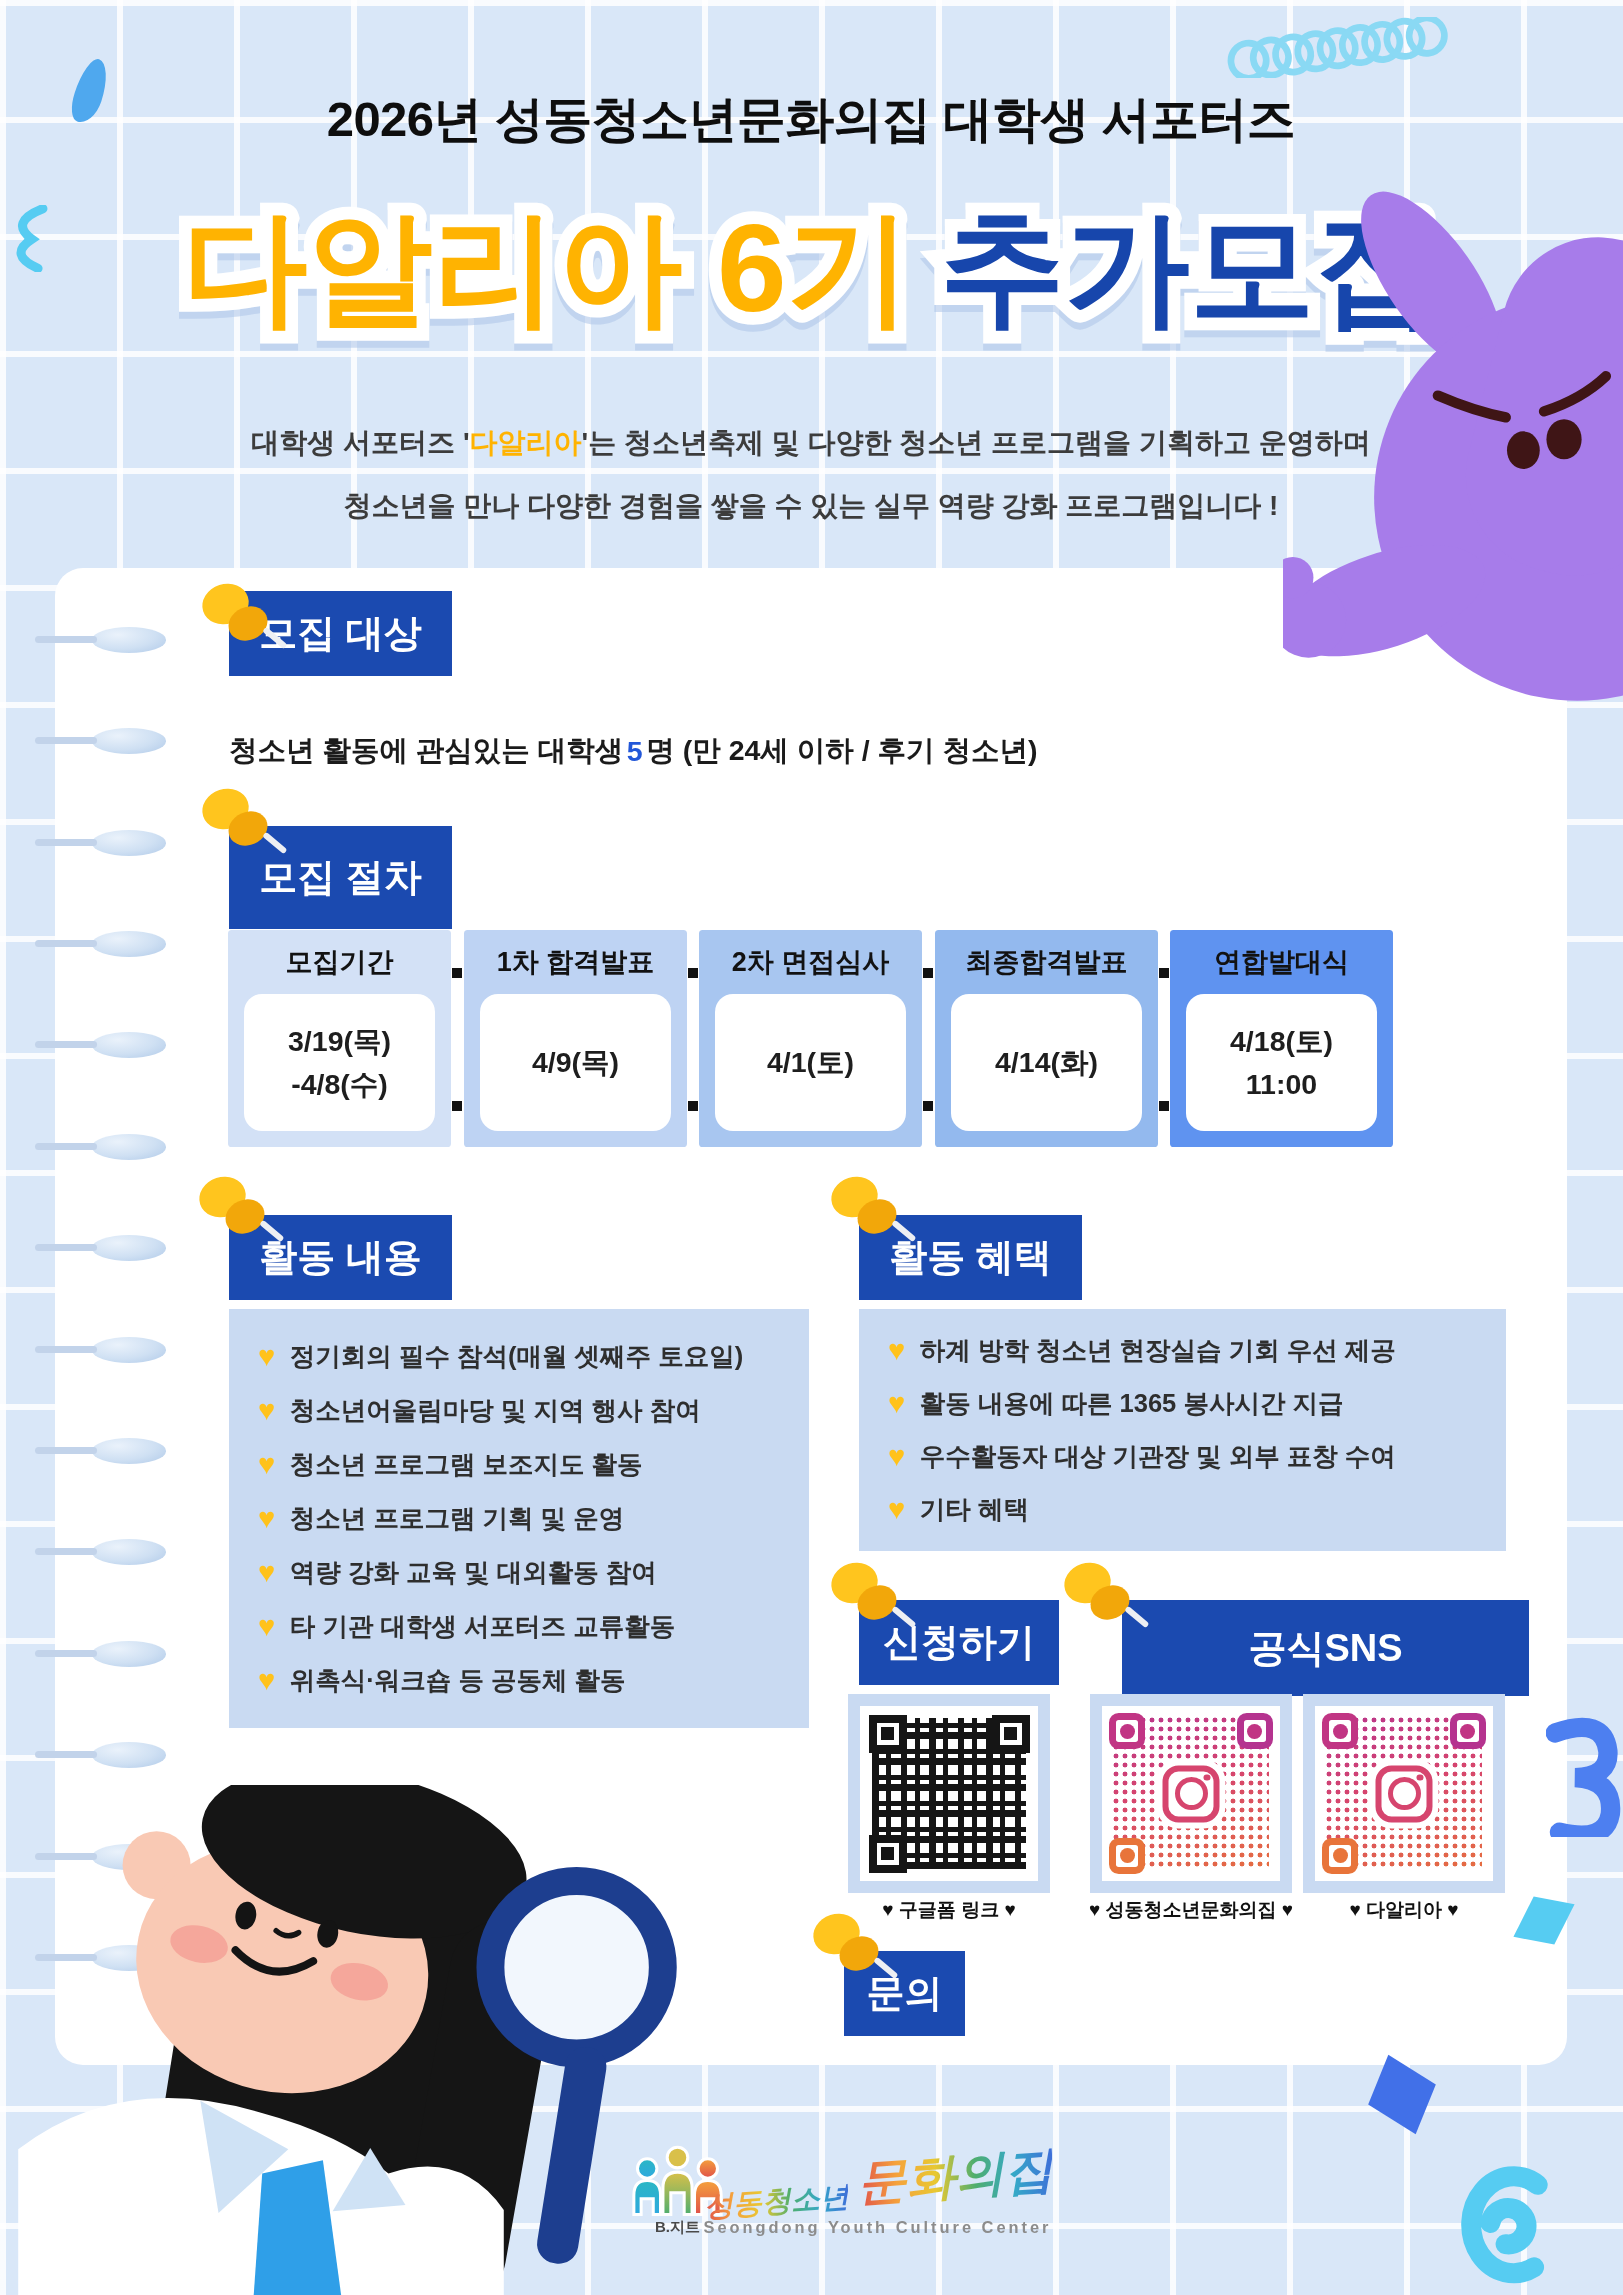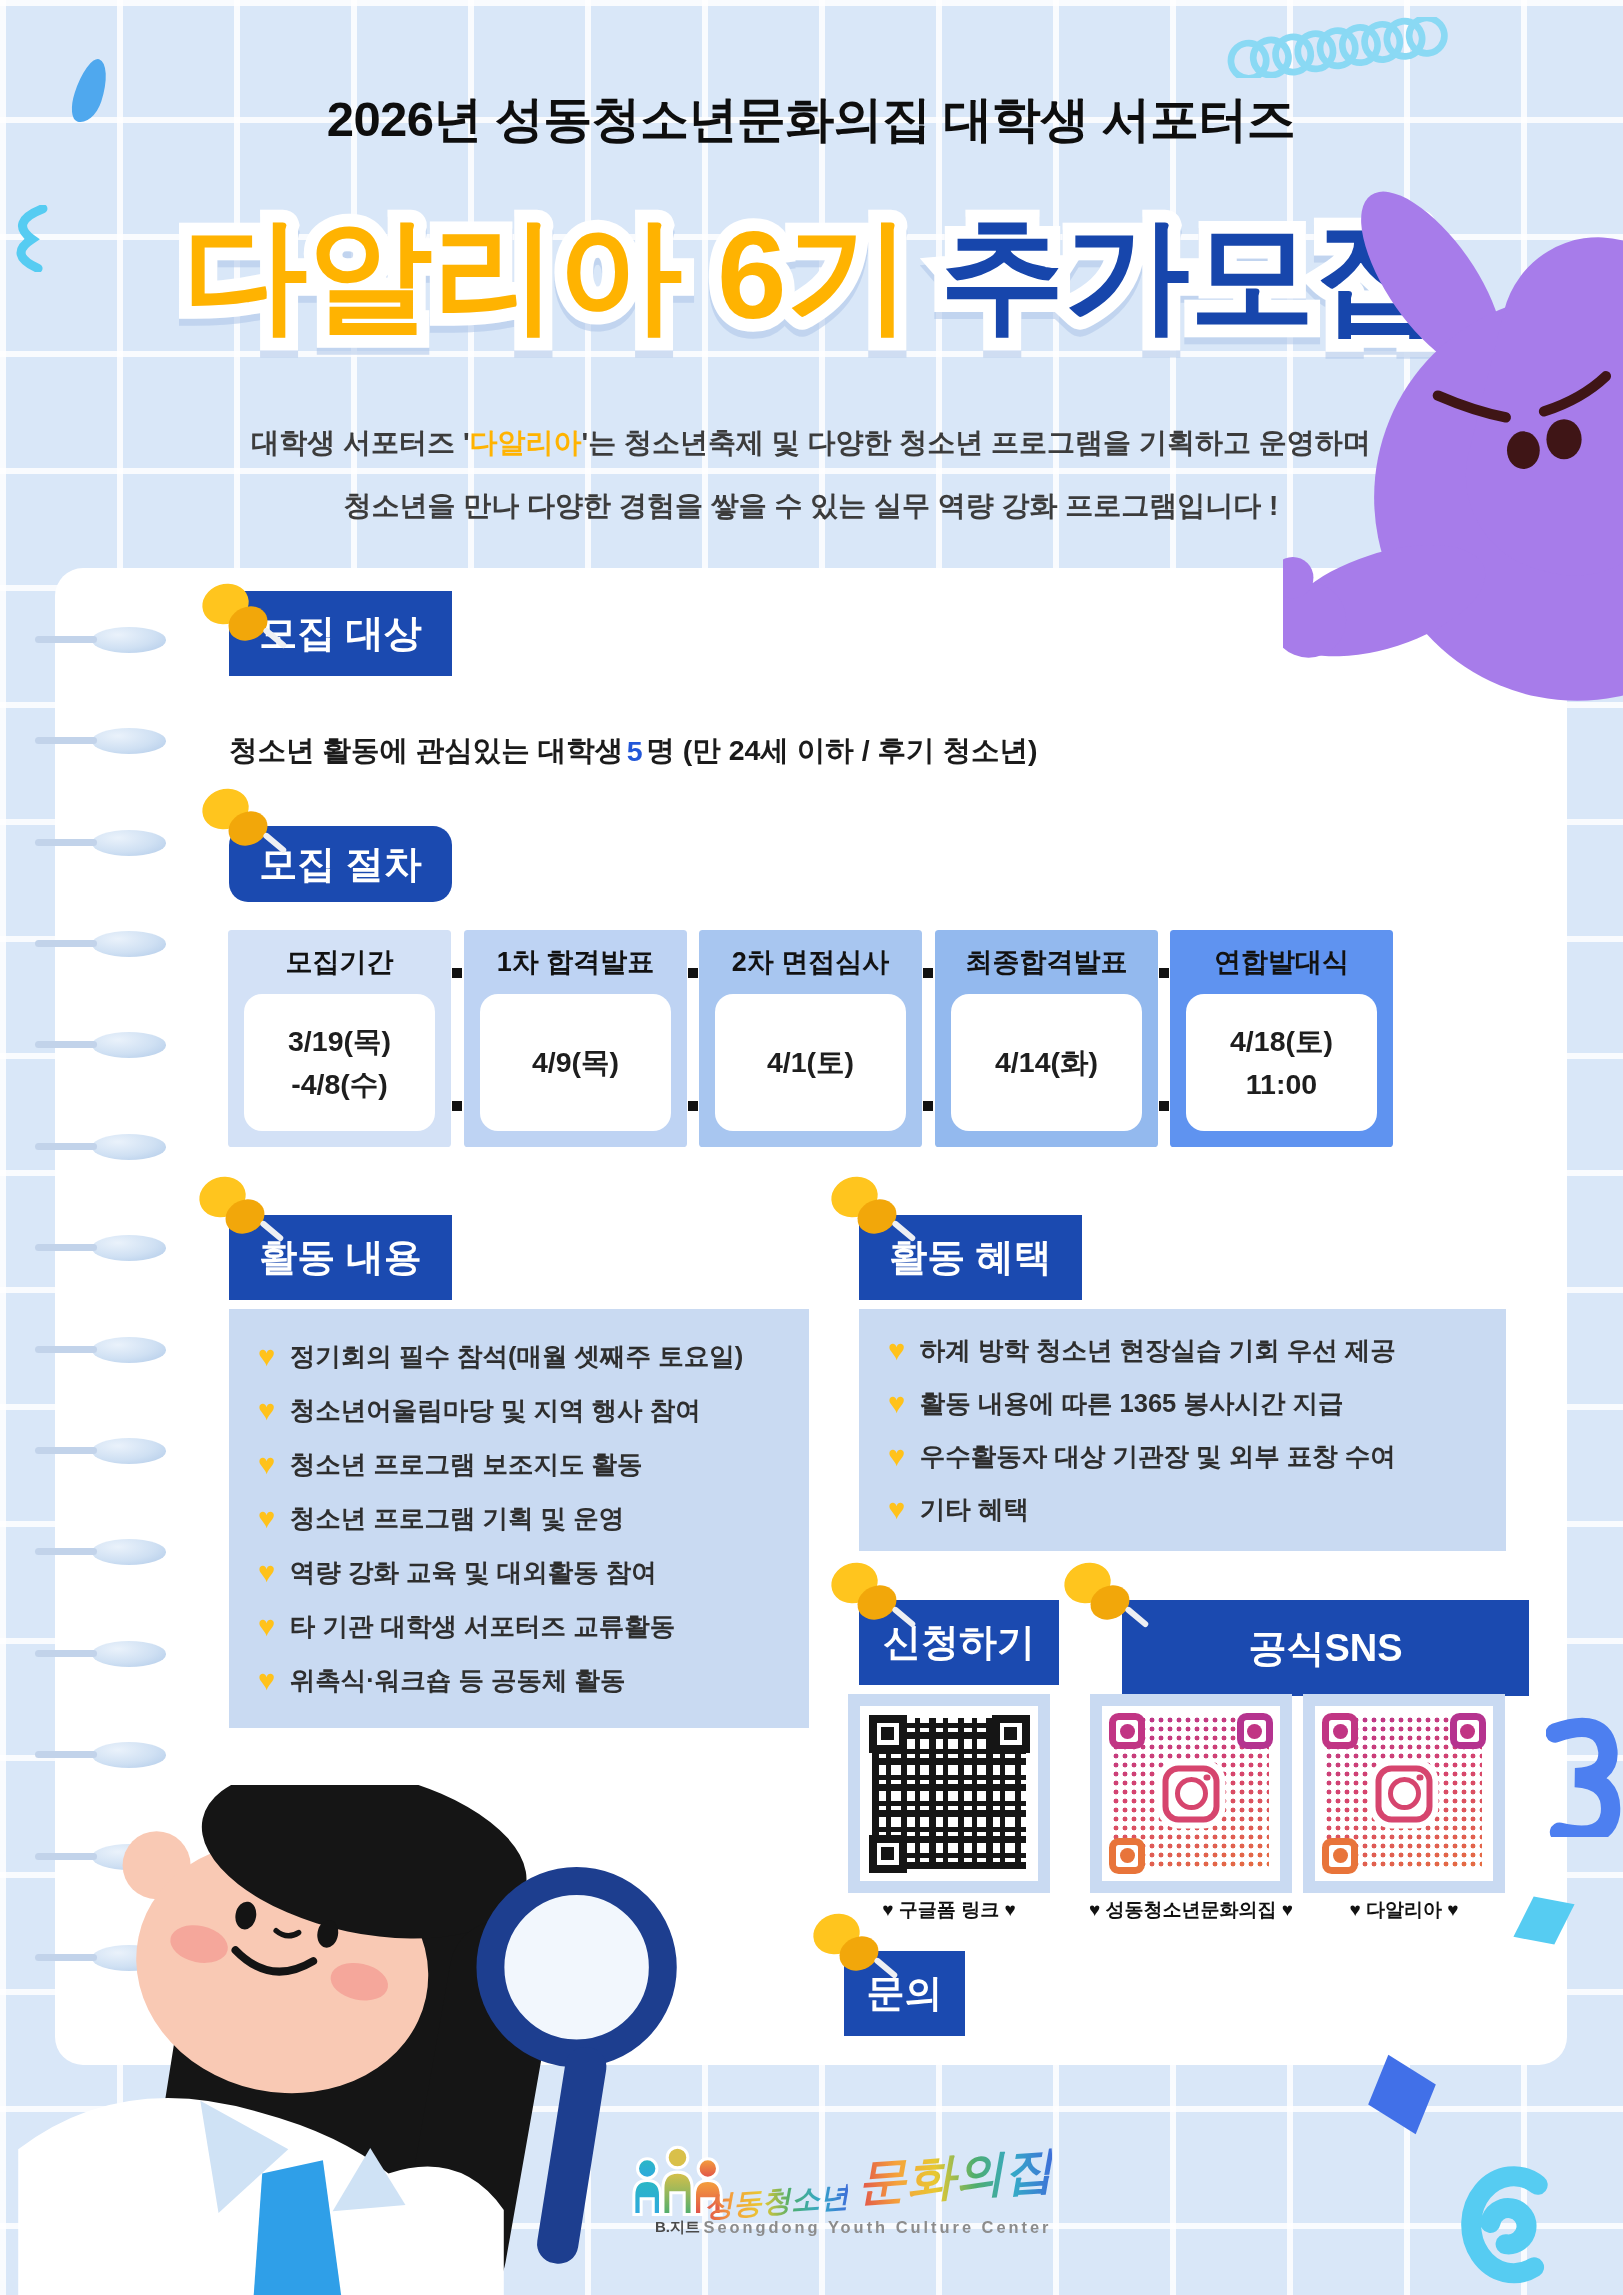--- a/index.html
+++ b/index.html
@@ -8,21 +8,21 @@
     background-color:#D9E7F8;
     background-image:
       repeating-linear-gradient(to right, rgba(255,255,255,.85) 0 6px, rgba(255,255,255,0) 6px 117px),
       repeating-linear-gradient(to bottom, rgba(255,255,255,.85) 0 6px, rgba(255,255,255,0) 6px 117px);
     font-family:"Liberation Sans","DejaVu Sans",sans-serif;
   }
   .abs{position:absolute;}
   
   .top-title{left:81px;top:86px;width:1460px;height:67px;display:flex;align-items:center;justify-content:center;
     font-size:49px;font-weight:700;color:#0E0E0E;letter-spacing:-0.6px;white-space:nowrap;z-index:2;}
-  .big-title{left:81px;top:179px;width:1460px;height:182px;display:flex;align-items:flex-end;justify-content:center;gap:28px;
+  .big-title{left:81px;top:179px;width:1460px;height:182px;display:flex;align-items:center;justify-content:center;gap:28px;
     font-size:125px;font-weight:800;white-space:nowrap;z-index:2;filter:drop-shadow(0 7.3px 0 rgba(173,197,232,.55));}
   .big-title .ot{position:relative;display:inline-block;z-index:1;}
   .big-title .ot::before{content:attr(data-text);position:absolute;left:0;top:0;-webkit-text-stroke:25.5px #ffffff;z-index:-1;}
   .t-yellow{color:#FFB301;}
   .t-blue{color:#1746AC;}
   .desc{left:81px;top:424px;width:1460px;height:38px;display:flex;align-items:center;justify-content:center;
     font-size:28px;font-weight:800;color:#3C3C3C;white-space:nowrap;z-index:2;}
   .desc2{top:487px;}
   .desc .hl{color:#FFB301;}
   
@@ -200,21 +200,21 @@
       <i class="needle"></i>
     </div>
 
   <div class="abs badge badge-lg" style="left:229px;top:591px;width:223px;height:85px;">모집 대상</div>
   <div class="abs target-text">
     <span>청소년 활동에 관심있는 대학생</span>
       <span class="num">5</span>
       <span>명 (만 24세 이하 / 후기 청소년)</span>
   </div>
 
-  <div class="abs badge badge-lg" style="left:229px;top:826px;width:223px;height:76px;border-radius:19px;">모집 절차</div>
+  <div class="abs badge badge-lg" style="left:229px;top:826px;width:223px;height:103px;">모집 절차</div>
   <div class="abs proc">
     <div class="proc-col" style="left:0;background:#D3E1F6;">
       <div class="proc-head">모집기간</div>
       <div class="proc-date">
         <div>3/19(목)</div>
         <div>-4/8(수)</div>
       </div>
     </div>
     <div class="proc-col" style="left:236px;background:#BED3F3;">
       <div class="proc-head">1차 합격발표</div>

